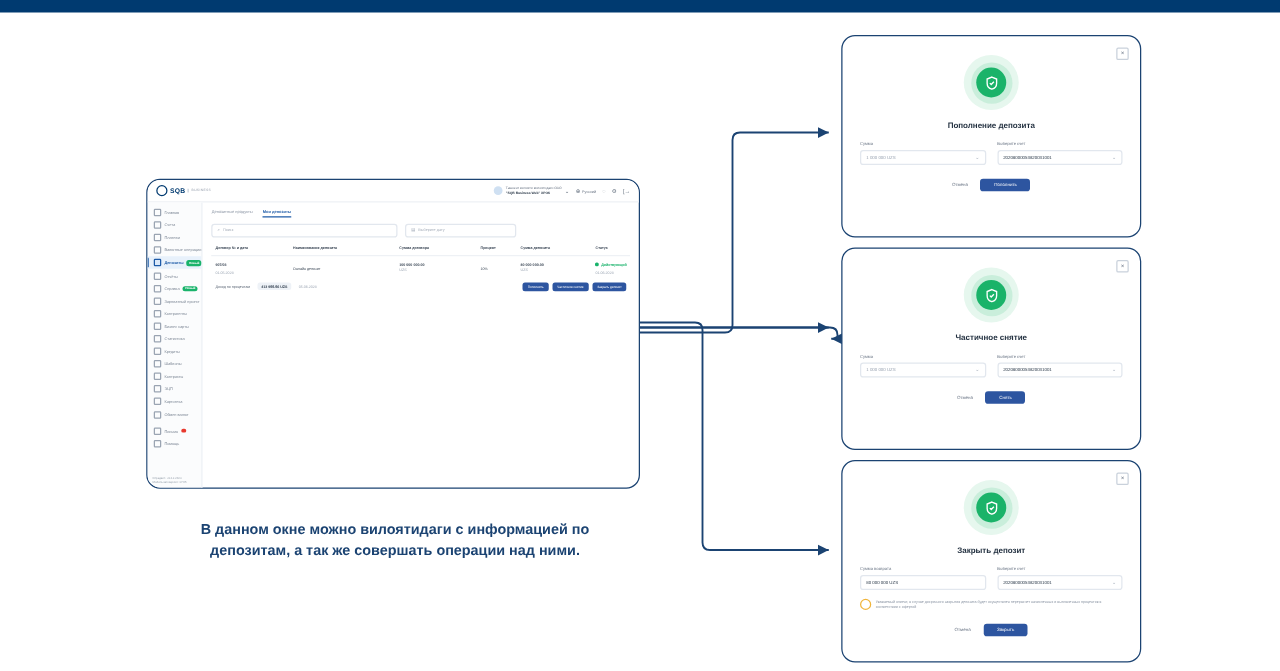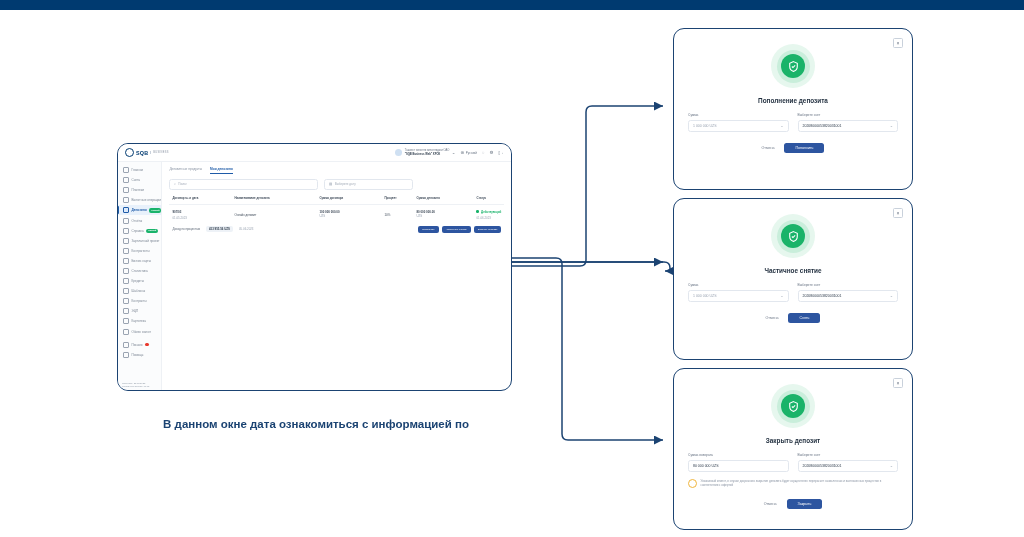--- a/index.html
+++ b/index.html
@@ -300,21 +300,22 @@
           <span class="btn-act">Пополнить</span>
           <span class="btn-act">Частичное снятие</span>
           <span class="btn-act">Закрыть депозит</span>
         </span>
       </div>
     </div>
   </div>
 </div>
 
 <div class="caption">
-  <div>В данном окне дата ознакомиться с информацией по</div>
+  <div>В данном окне можно вилоятидаги с информацией по</div>
+  <div>депозитам, а так же совершать операции над ними.</div>
 </div>
 
 <div class="modal m1">
   <div class="m-close">×</div>
   <div class="shield-wrap">
     <div class="halo">
         <div class="halo2">
           <div class="halo3">
       <svg width="13" height="13" viewBox="0 0 24 24" fill="none" stroke="#fff" stroke-width="2">
               <path d="M12 3l7 3v6c0 4.5-3 7.8-7 9-4-1.2-7-4.5-7-9V6z"></path>

